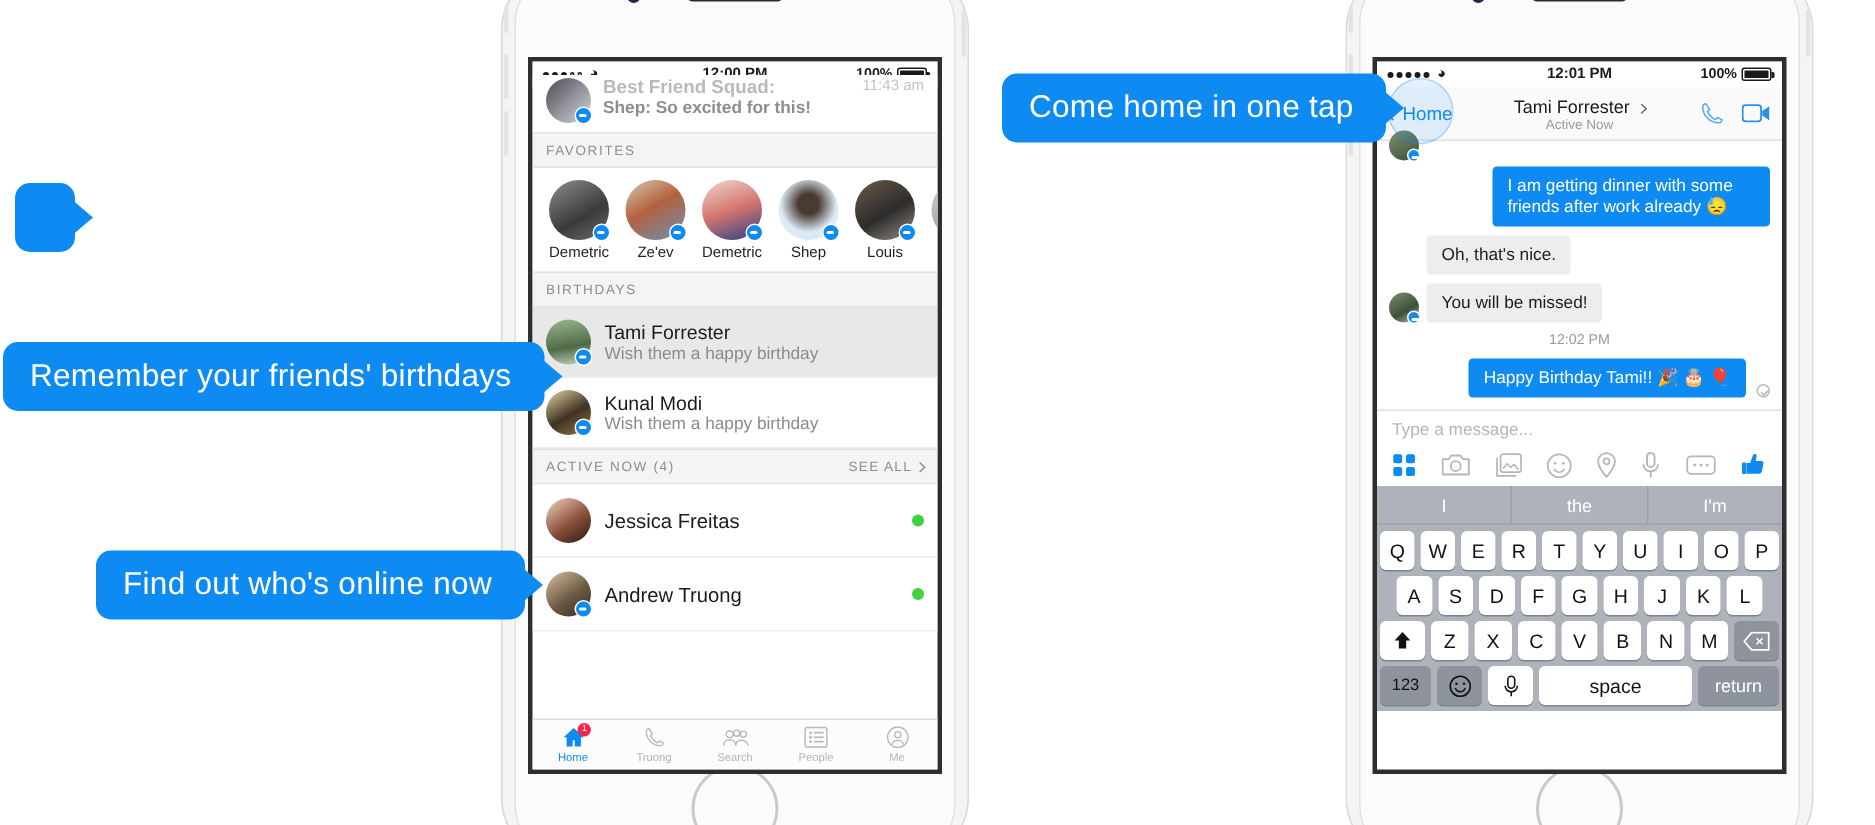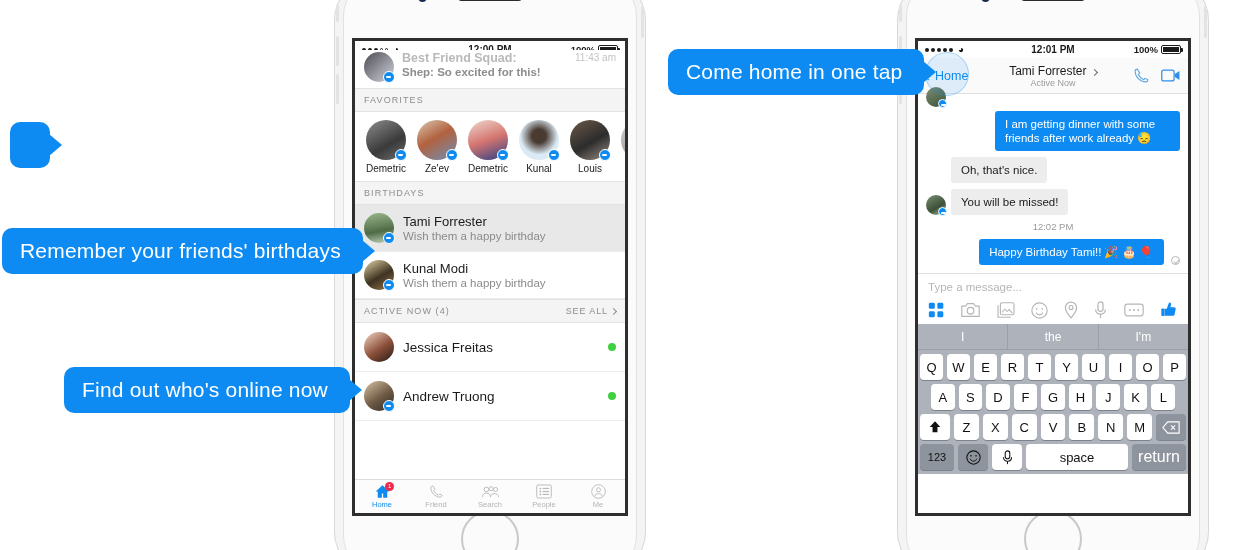--- a/index.html
+++ b/index.html
@@ -156,21 +156,21 @@
 
   
   .kb { background: #aeb3bb; padding: 0 0 4px; }
   .predict { display:flex; height:26px; align-items:stretch; border-bottom:1px solid #9aa0a9; }
   .pcell { flex:1; display:flex; align-items:center; justify-content:center; font-size:12px; color:#fff; }
   .pcell + .pcell { border-left:1px solid #9aa0a9; }
   .krow { display:flex; justify-content:center; gap:4px; padding: 4px 2px 0; }
   .key { background:#fff; border-radius:4px; height:26px; min-width:21px; flex:1; display:flex; align-items:center; justify-content:center; font-size:13px; color:#111; box-shadow:0 1px 0 #7e838b; }
   .key.dark { background:#8e949d; }
   .key.space { flex: 3.2; }
-  .key.ret { flex: 0 0 54px; background:#8e949d; font-size:16px; }
+  .key.ret { flex: 0 0 54px; background:#8e949d; font-size:12px; }
   .key.num { flex: 0 0 34px; background:#8e949d; font-size:11px; }
   .key.sm { flex: 0 0 30px; }
   .krow.r2 { padding-left: 13px; padding-right: 13px; }
 </style>
 </head>
 <body>
 
 <div id="stage">
 
   <div class="phone" style="left:334px; top:-22px; width:312px; height:596px;">
@@ -237,21 +237,21 @@
       <div class="fav">
         <div class="av" style="width:40px;height:40px;margin:0 auto;background:linear-gradient(160deg,#f0d8cf,#d4756f 50%,#2b3f86);">
             <span class="badge"></span>
           </div>
         <div class="name">Demetric</div>
       </div>
       <div class="fav">
         <div class="av" style="width:40px;height:40px;margin:0 auto;background:radial-gradient(circle at 50% 40%,#4a3b32 22%,#dbeaf5 60%);">
             <span class="badge"></span>
           </div>
-        <div class="name">Kunal</div>
+        <div class="name">Shep</div>
       </div>
       <div class="fav">
         <div class="av" style="width:40px;height:40px;margin:0 auto;background:linear-gradient(150deg,#6d5a49,#2c2c2c 55%,#9a8e84);">
             <span class="badge"></span>
           </div>
         <div class="name">Louis</div>
       </div>
       <div class="fav">
         <div class="av" style="width:40px;height:40px;margin:0 auto;background:linear-gradient(150deg,#cfcfcf,#8a8a8a);"></div>
       </div>
@@ -305,21 +305,21 @@
         <svg width="17" height="15" viewBox="0 0 24 22">
           <path d="M12 2L2 11h3v9h6v-6h2v6h6v-9h3z" fill="#0d8bf2"></path>
         </svg>
         <span class="nbadge">1</span>
         <span class="lbl">Home</span>
       </div>
       <div class="tab">
         <svg width="17" height="15" viewBox="0 0 24 24">
           <path d="M6 3c-1.5 0-3 1.5-3 3 0 8 7 15 15 15 1.5 0 3-1.5 3-3l-4-2-2 2c-3-1.5-6-4.5-7.5-7.5l2-2z" fill="none" stroke="#b9b9b9" stroke-width="1.5"></path>
         </svg>
-        <span class="lbl">Friend</span>
+        <span class="lbl">Truong</span>
       </div>
       <div class="tab">
         <svg width="19" height="15" viewBox="0 0 28 20">
           <circle cx="8" cy="7" r="3.4" fill="none" stroke="#b9b9b9" stroke-width="1.4"></circle>
           <circle cx="15" cy="6" r="3" fill="none" stroke="#b9b9b9" stroke-width="1.4"></circle>
           <circle cx="21.5" cy="7" r="3" fill="none" stroke="#b9b9b9" stroke-width="1.4"></circle>
           <path d="M2 18c0-3.6 2.8-5.6 6-5.6s6 2 6 5.6" fill="none" stroke="#b9b9b9" stroke-width="1.4"></path>
           <path d="M14 18c0-3.2 2.4-5 5.5-5s6.5 1.8 6.5 5" fill="none" stroke="#b9b9b9" stroke-width="1.4"></path>
         </svg>
         <span class="lbl">Search</span>

